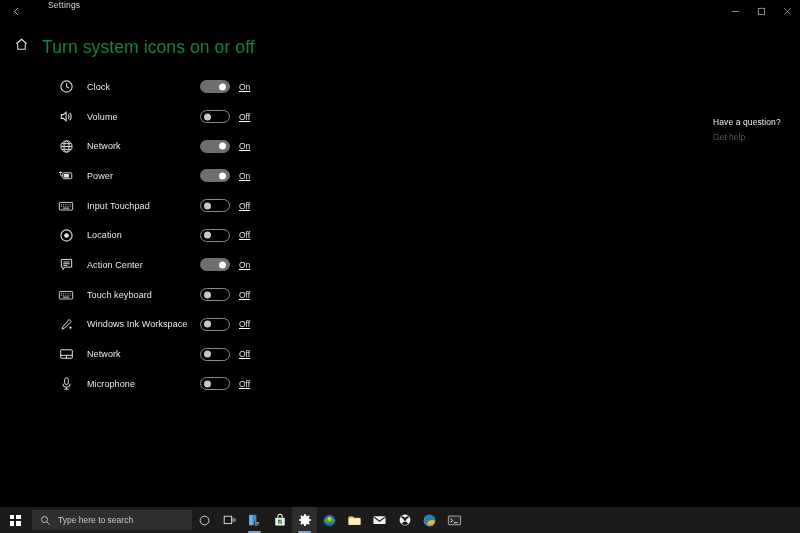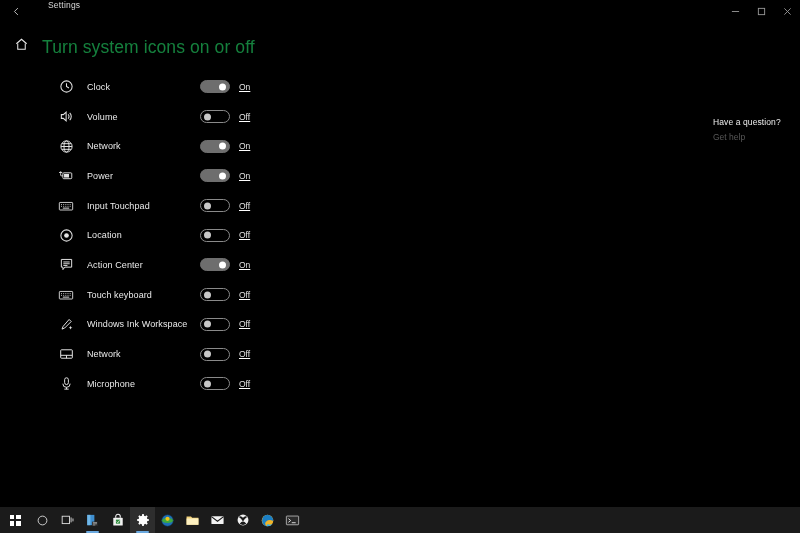--- a/index.html
+++ b/index.html
@@ -401,20 +401,27 @@
 <div class="taskbar">
   <div class="start-btn">
     <span class="win-logo">
       <i></i>
         <i></i>
         <i></i>
         <i></i>
     </span>
   </div>
 
+  <div class="search-box">
+    <svg class="search-icon" viewBox="0 0 16 16" fill="none" stroke="currentColor" stroke-width="1.3">
+      <circle cx="6.6" cy="6.6" r="4.3"></circle>
+        <path d="M9.9 9.9 L14 14"></path>
+    </svg>
+    <span class="search-ph">Type here to search</span>
+  </div>
 
   <div class="tb-btn">
     <svg width="13" height="13" viewBox="0 0 16 16" fill="none" stroke="#e0e0e0" stroke-width="1.1">
         <circle cx="8" cy="8" r="5.4"></circle>
       </svg>
   </div>
 
   <div class="tb-btn">
     <svg width="14" height="12" viewBox="0 0 16 14" fill="none" stroke="#e0e0e0" stroke-width="1.05">
       <rect x="1.2" y="2.6" width="8.6" height="8.6"></rect>

